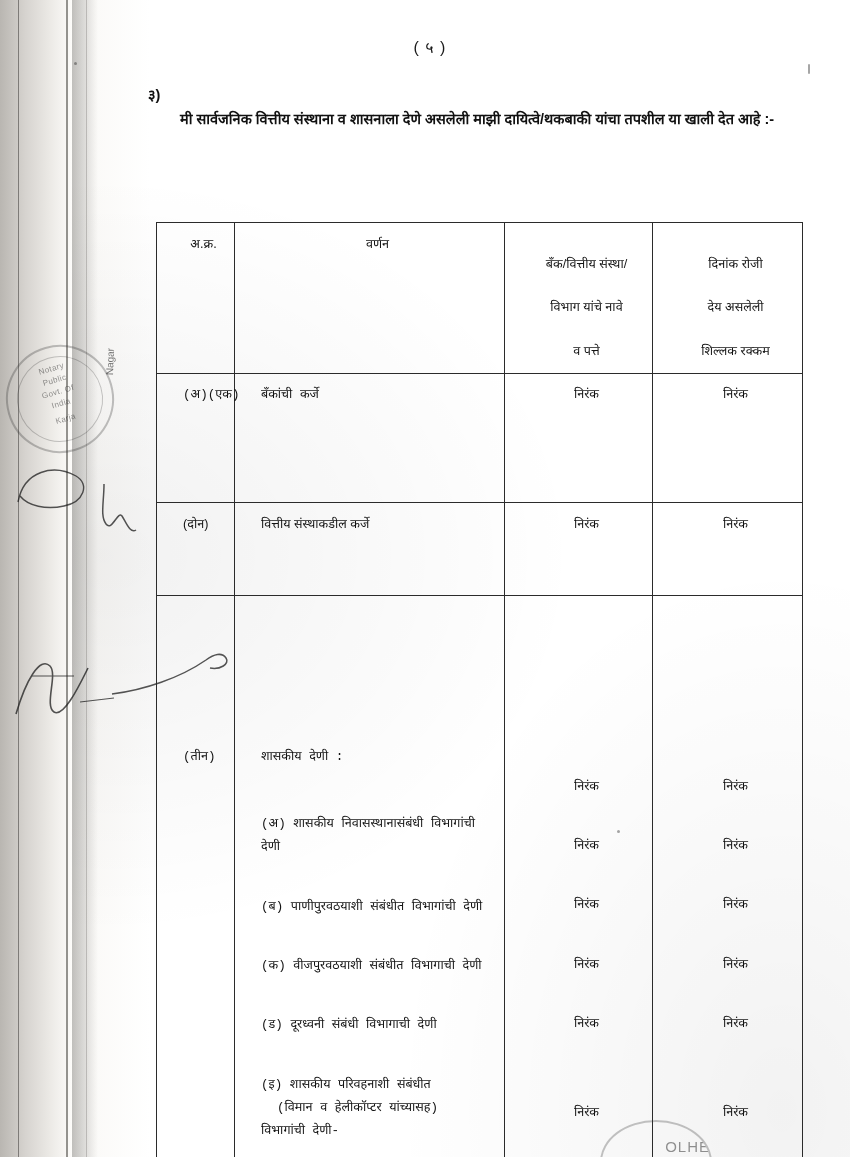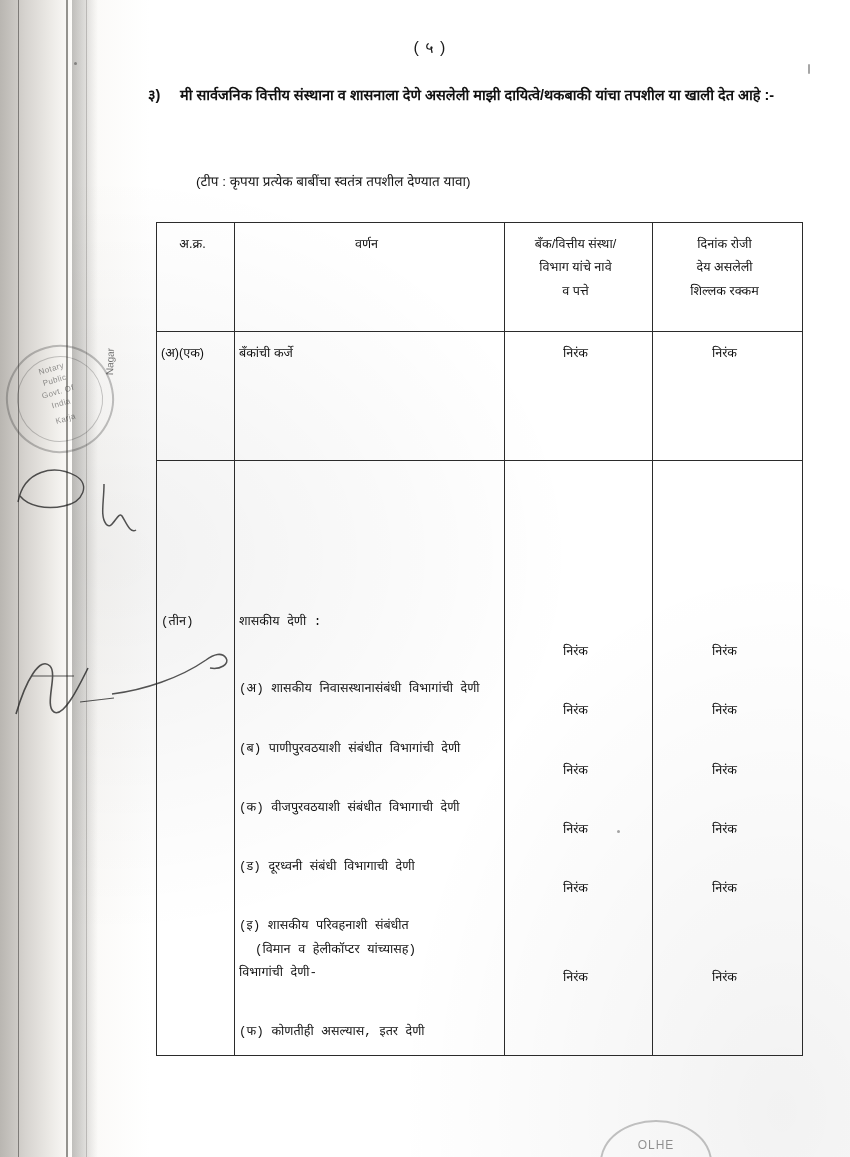--- a/index.html
+++ b/index.html
@@ -91,20 +91,21 @@
   .clause .num {
     position: absolute;
     left: 0;
     top: 0;
     font-weight: 700;
   }
   .clause .body {
     display: block;
     margin-left: 32px;
     text-align: left;
+    margin-top: 24px;
   }
 
   .note {
     position: absolute;
     top: 172px;
     left: 86px;
     font-size: 13.5px;
     color: #141414;
   }
 
@@ -113,44 +114,44 @@
     position: absolute;
     top: 222px;
     left: 46px;
     width: 646px;
     border-collapse: collapse;
     table-layout: fixed;
   }
   table.main td, table.main th {
     border: 1px solid #2b2b2b;
     vertical-align: top;
-    padding: 10px 10px 10px 4px;
+    padding: 10px 10px 10px 26px;
     font-size: 12.6px;
     font-weight: normal;
     line-height: 1.85;
     color: #131313;
   }
   .col-sr   { width: 78px; }
   .col-desc { width: 270px; }
   .col-bank { width: 148px; }
   .col-amt  { width: 150px; }
 
   thead td {
     text-align: center;
     height: 88px;
     vertical-align: top;
     padding-top: 12px;
   }
   thead td.left-head { text-align: center; }
-  thead .hline { display: block; }
+  thead .hline { display: block; margin-top: 20px; }
 
   td.sr { text-align: left; white-space: nowrap; }
   td.val { text-align: center; padding-left: 14px; }
 
-  .row-a  td { height: 108px; }
+  .row-a  td { height: 108px; font-family: Liberation Mono, monospace; }
   .row-b  td { height: 72px; }
   .row-c  td { height: 0; font-family: Liberation Mono, monospace; }
 
   .sub-list { margin: 0; padding: 0; }
   .sub-item {
     display: block;
     margin-bottom: 36px;
   }
   .sub-item:last-child { margin-bottom: 0; }
   .sub-item .l2 { display: block; padding-left: 16px; }
@@ -204,22 +205,22 @@
     width: 108px;
     height: 80px;
     border-radius: 50%;
     border: 2px solid rgba(40,40,40,0.45);
     opacity: 0.6;
     overflow: hidden;
   }
   .seal2 .seal-txt {
     position: absolute;
     width: 100%;
-    text-align: center;
-    font-size: 12px;
+    text-align: right;
+    font-size: 15px;
     color: rgba(30,30,30,0.8);
     top: 16px;
     letter-spacing: 1px;
   }
 
   
   .sig { position: absolute; opacity: 0.75; }
   .sig-1 { left: 14px; top: 462px; }
   .sig-2 { left: 10px; top: 650px; }
   .sig-3 { left: 96px; top: 480px; }
@@ -287,21 +288,20 @@
 
   <div class="content">
 
     <div class="page-number">( ५ )</div>
 
     <div class="clause">
       <span class="num">३)</span>
       <span class="body">मी सार्वजनिक वित्तीय संस्थाना व शासनाला देणे असलेली माझी दायित्वे/थकबाकी यांचा तपशील या खाली देत आहे :-</span>
     </div>
 
-    <div class="note">(टीप : कृपया प्रत्येक बाबींचा स्वतंत्र तपशील देण्यात यावा)</div>
 
     <table class="main">
       <colgroup>
         <col class="col-sr">
         <col class="col-desc">
         <col class="col-bank">
         <col class="col-amt">
       </colgroup>
       <thead>
         <tr>
@@ -321,20 +321,26 @@
       </thead>
       <tbody>
 
         <tr class="row-a">
           <td class="sr">(अ)(एक)</td>
           <td>बँकांची कर्जे</td>
           <td class="val">निरंक</td>
           <td class="val">निरंक</td>
         </tr>
 
+        <tr class="row-b">
+          <td class="sr">(दोन)</td>
+          <td>वित्तीय संस्थाकडील कर्जे</td>
+          <td class="val">निरंक</td>
+          <td class="val">निरंक</td>
+        </tr>
 
         <tr class="row-c">
           <td class="sr" style="padding-top:150px;">(तीन)</td>
           <td style="padding-top:150px;">
             <span class="group-title">शासकीय देणी :</span>
             <span class="sub-list">
               <span class="sub-item">
                 <span>(अ) शासकीय निवासस्थानासंबंधी विभागांची देणी</span>
               </span>
               <span class="sub-item">

